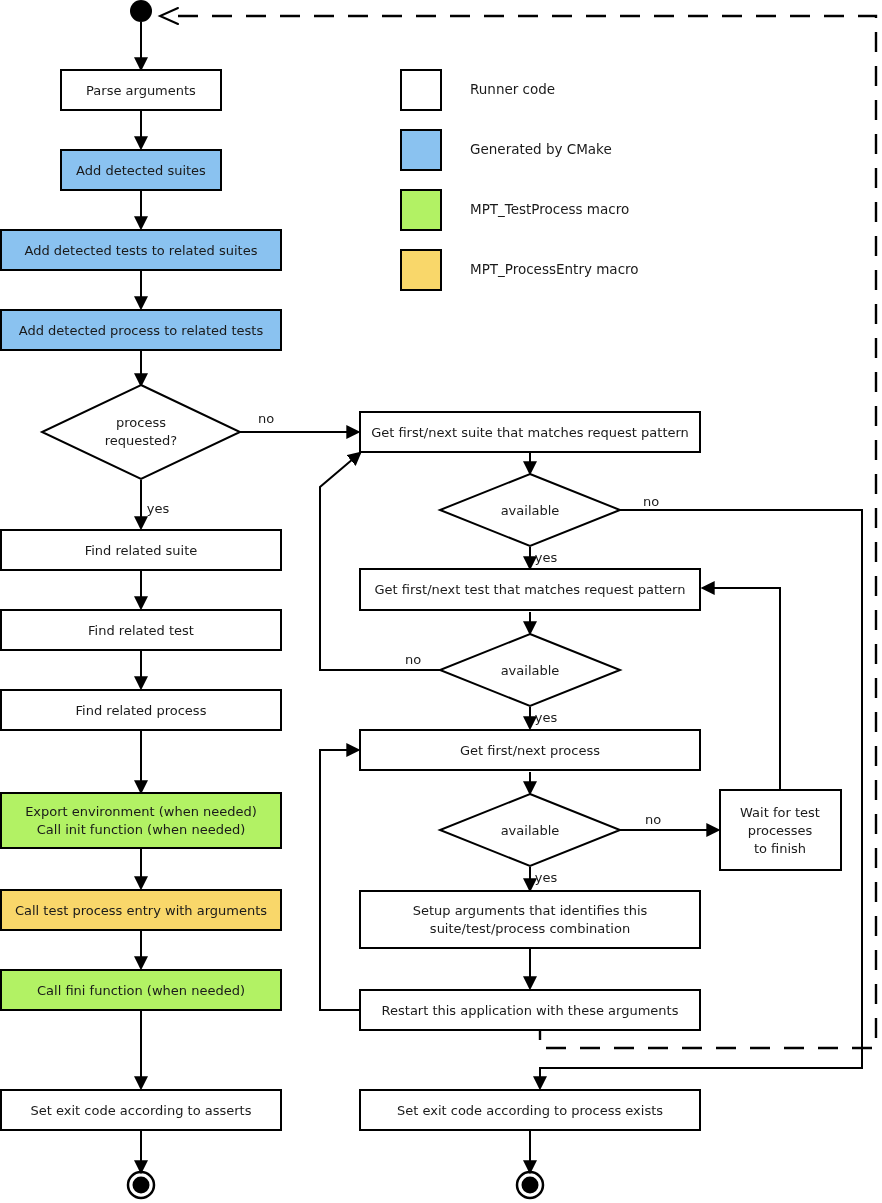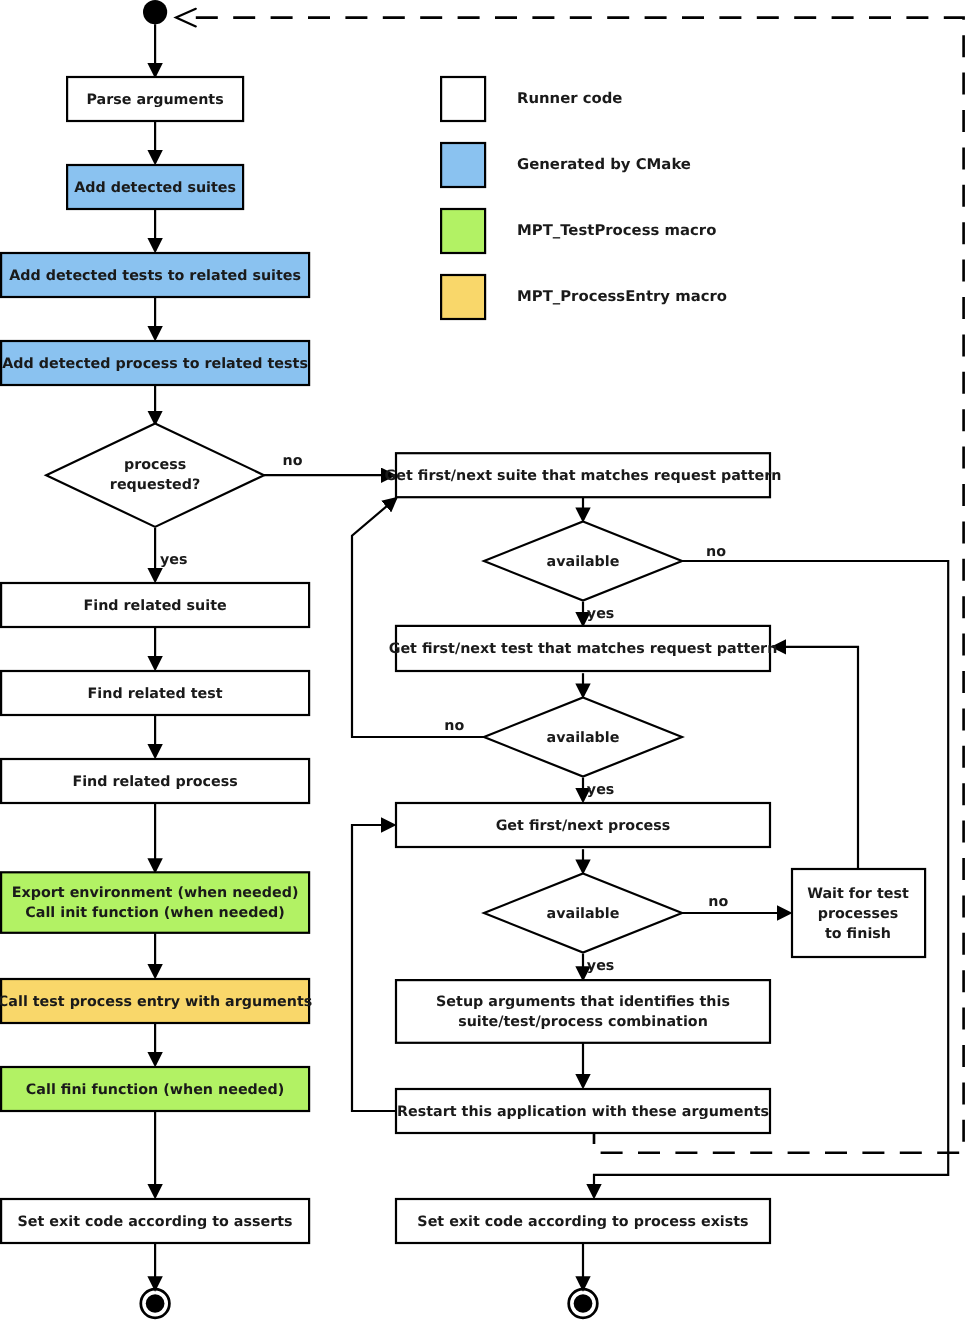--- a/index.html
+++ b/index.html
@@ -10,21 +10,20 @@
   body {
     width: 882px;
     height: 1203px;
     font-family: "DejaVu Sans", sans-serif;
     overflow: hidden;
   }
   #diagram-root {
     position: relative;
     width: 882px;
     height: 1203px;
-    font-weight: bold;
   }
   svg.flow {
     display: block;
     width: 882px;
     height: 1203px;
   }
   .node-rect {
     stroke: #000000;
     stroke-width: 2;
   }

